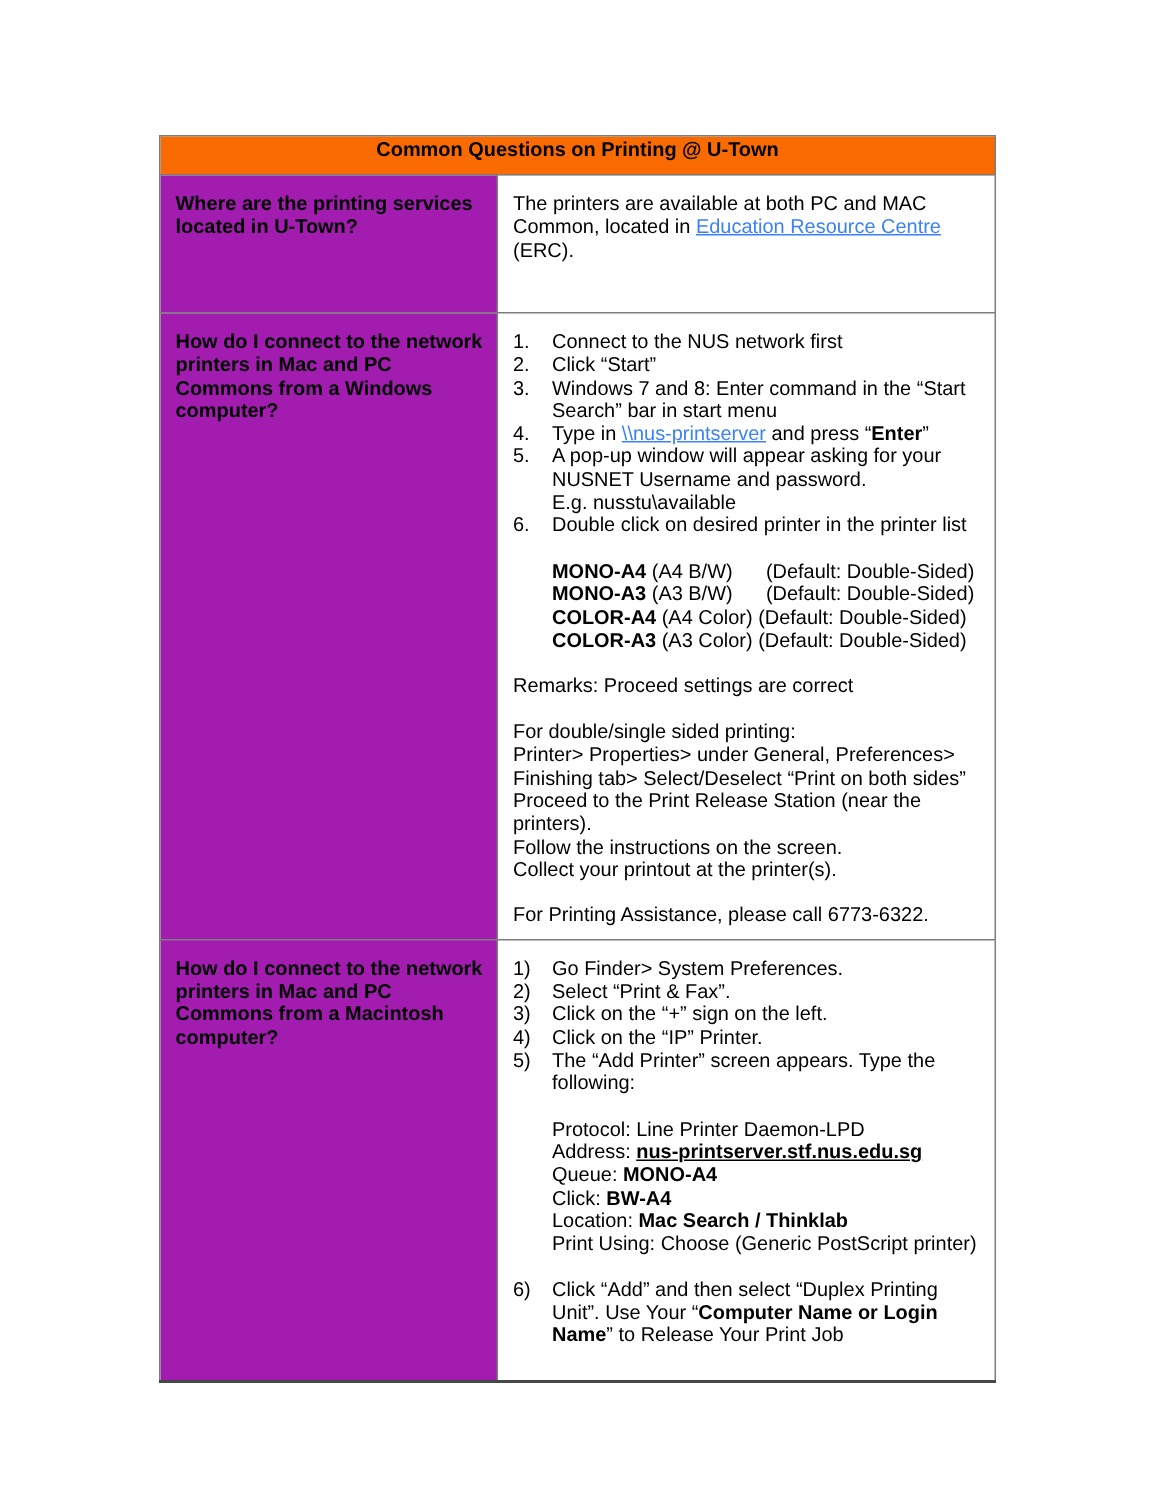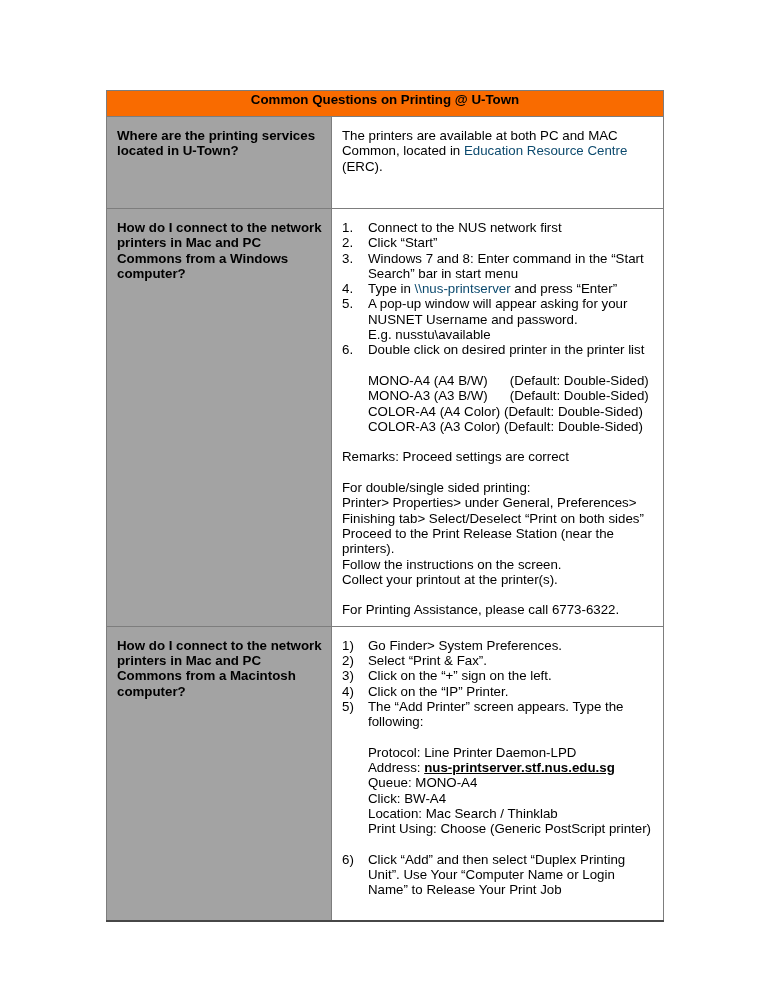--- a/index.html
+++ b/index.html
@@ -17,31 +17,31 @@
   table.faq td{
     border:1px solid #7d7d7d;
     vertical-align:top;
     font-size:13.3px;line-height:15.3px;color:#000;
   }
   td.hdr{
     background:#F96B00;color:#ffffff;font-weight:bold;
     font-size:17px;line-height:21px;text-align:center;
     padding:1px 0 1px 0;height:23px;
   }
-  td.q{background:#a3a3a3;font-weight:bold;padding:11px 8px 8px 10px;}
+  td.q{background:#a21caf;font-weight:bold;padding:11px 8px 8px 10px;}
   td.a{background:#ffffff;padding:11px 6px 8px 10px;}
   .r1 td{height:72px;}
   .r2 td{height:392px;}
   .r3 td{height:274px;}
   .step{position:relative;padding-left:26px;}
   .step .num{position:absolute;left:0;top:0;}
   .indent{padding-left:26px;white-space:pre-wrap;}
   .gap{height:15.3px;}
-  .link{color:#0c4a6e;cursor:pointer;}
-  .b{font-weight:normal;}
+  .link{color:#3b82f6;text-decoration:underline;cursor:pointer;}
+  .b{font-weight:bold;}
   .bu{font-weight:bold;text-decoration:underline;}
 </style>
 </head>
 <body>
 
 <div class="doc">
   <table class="faq">
     <colgroup>
         <col style="width:225px">
         <col style="width:332px">

